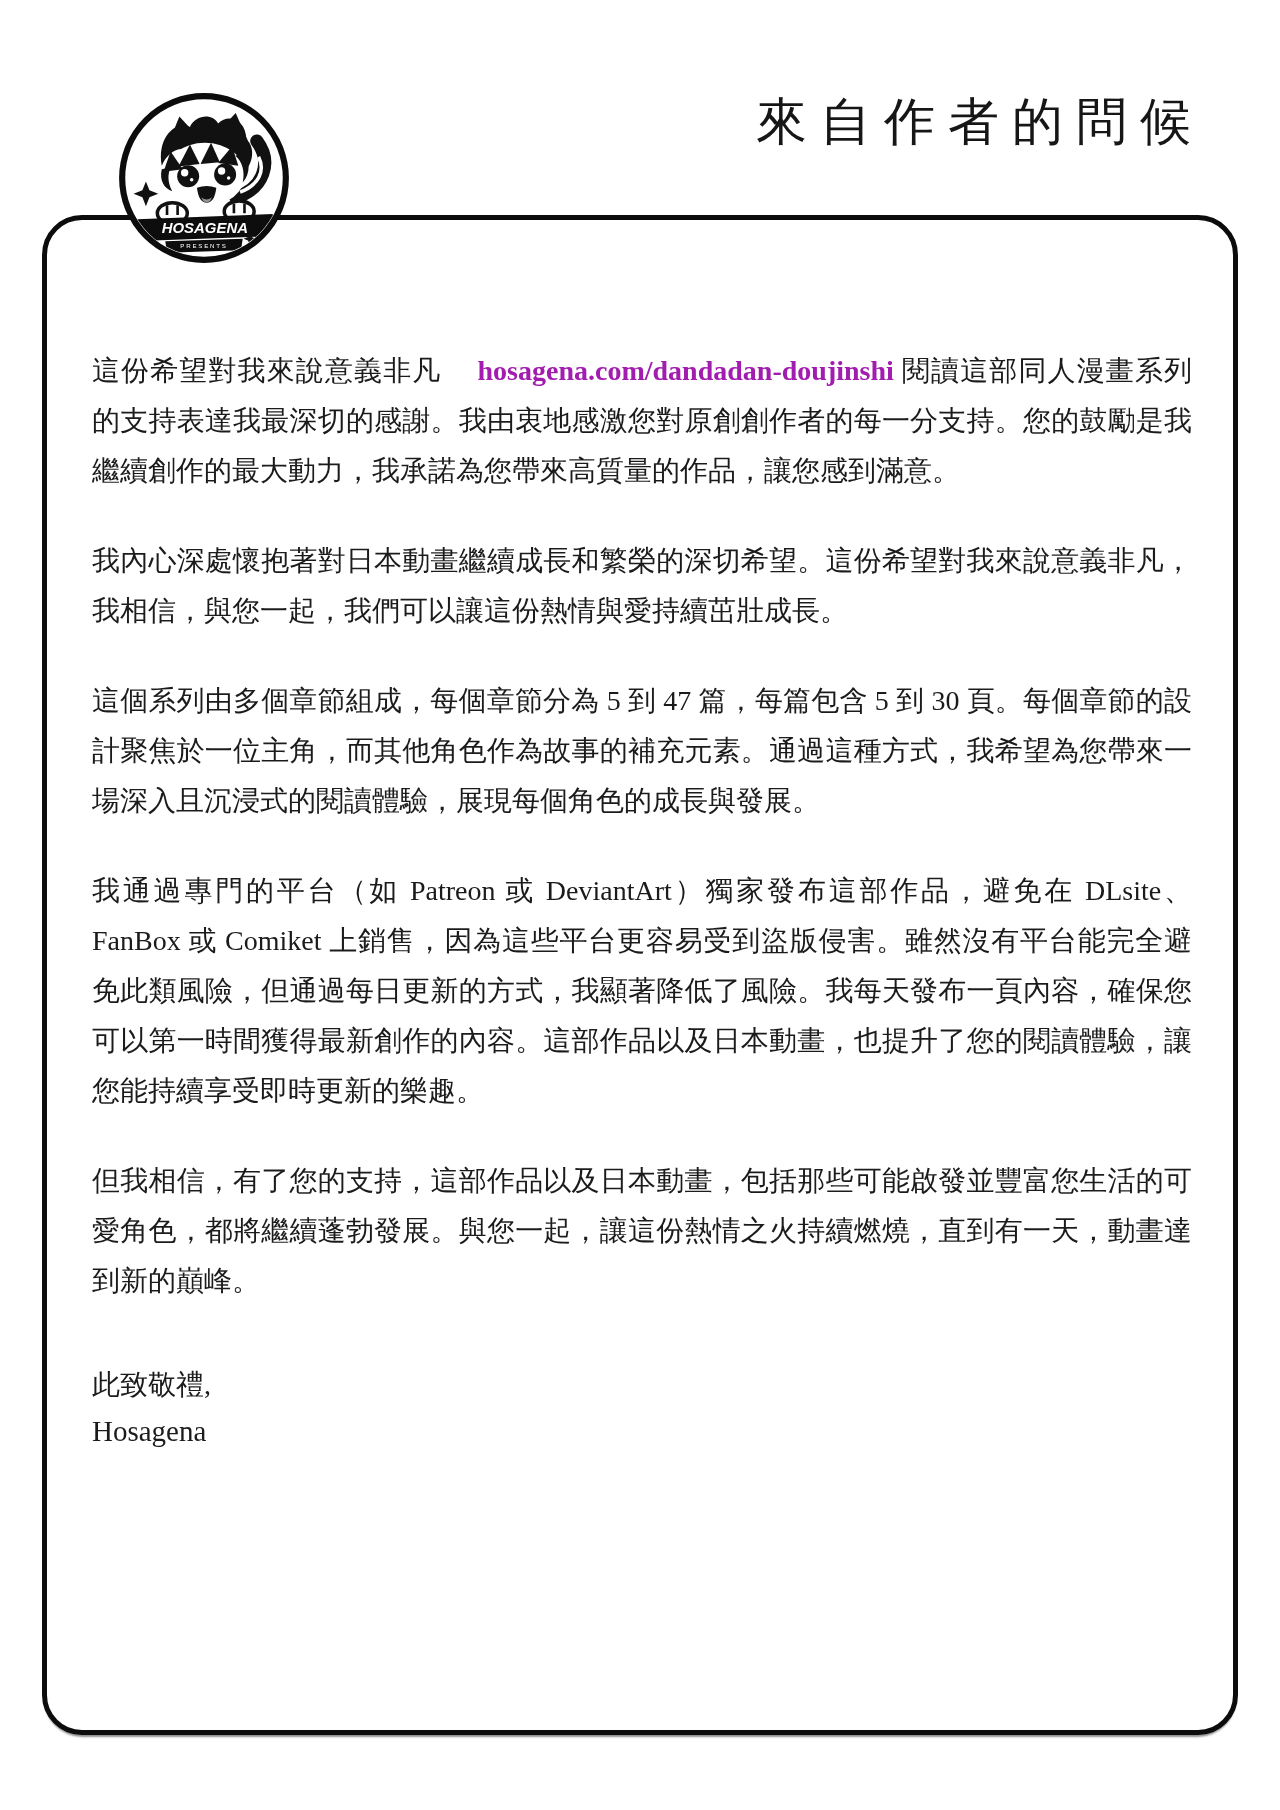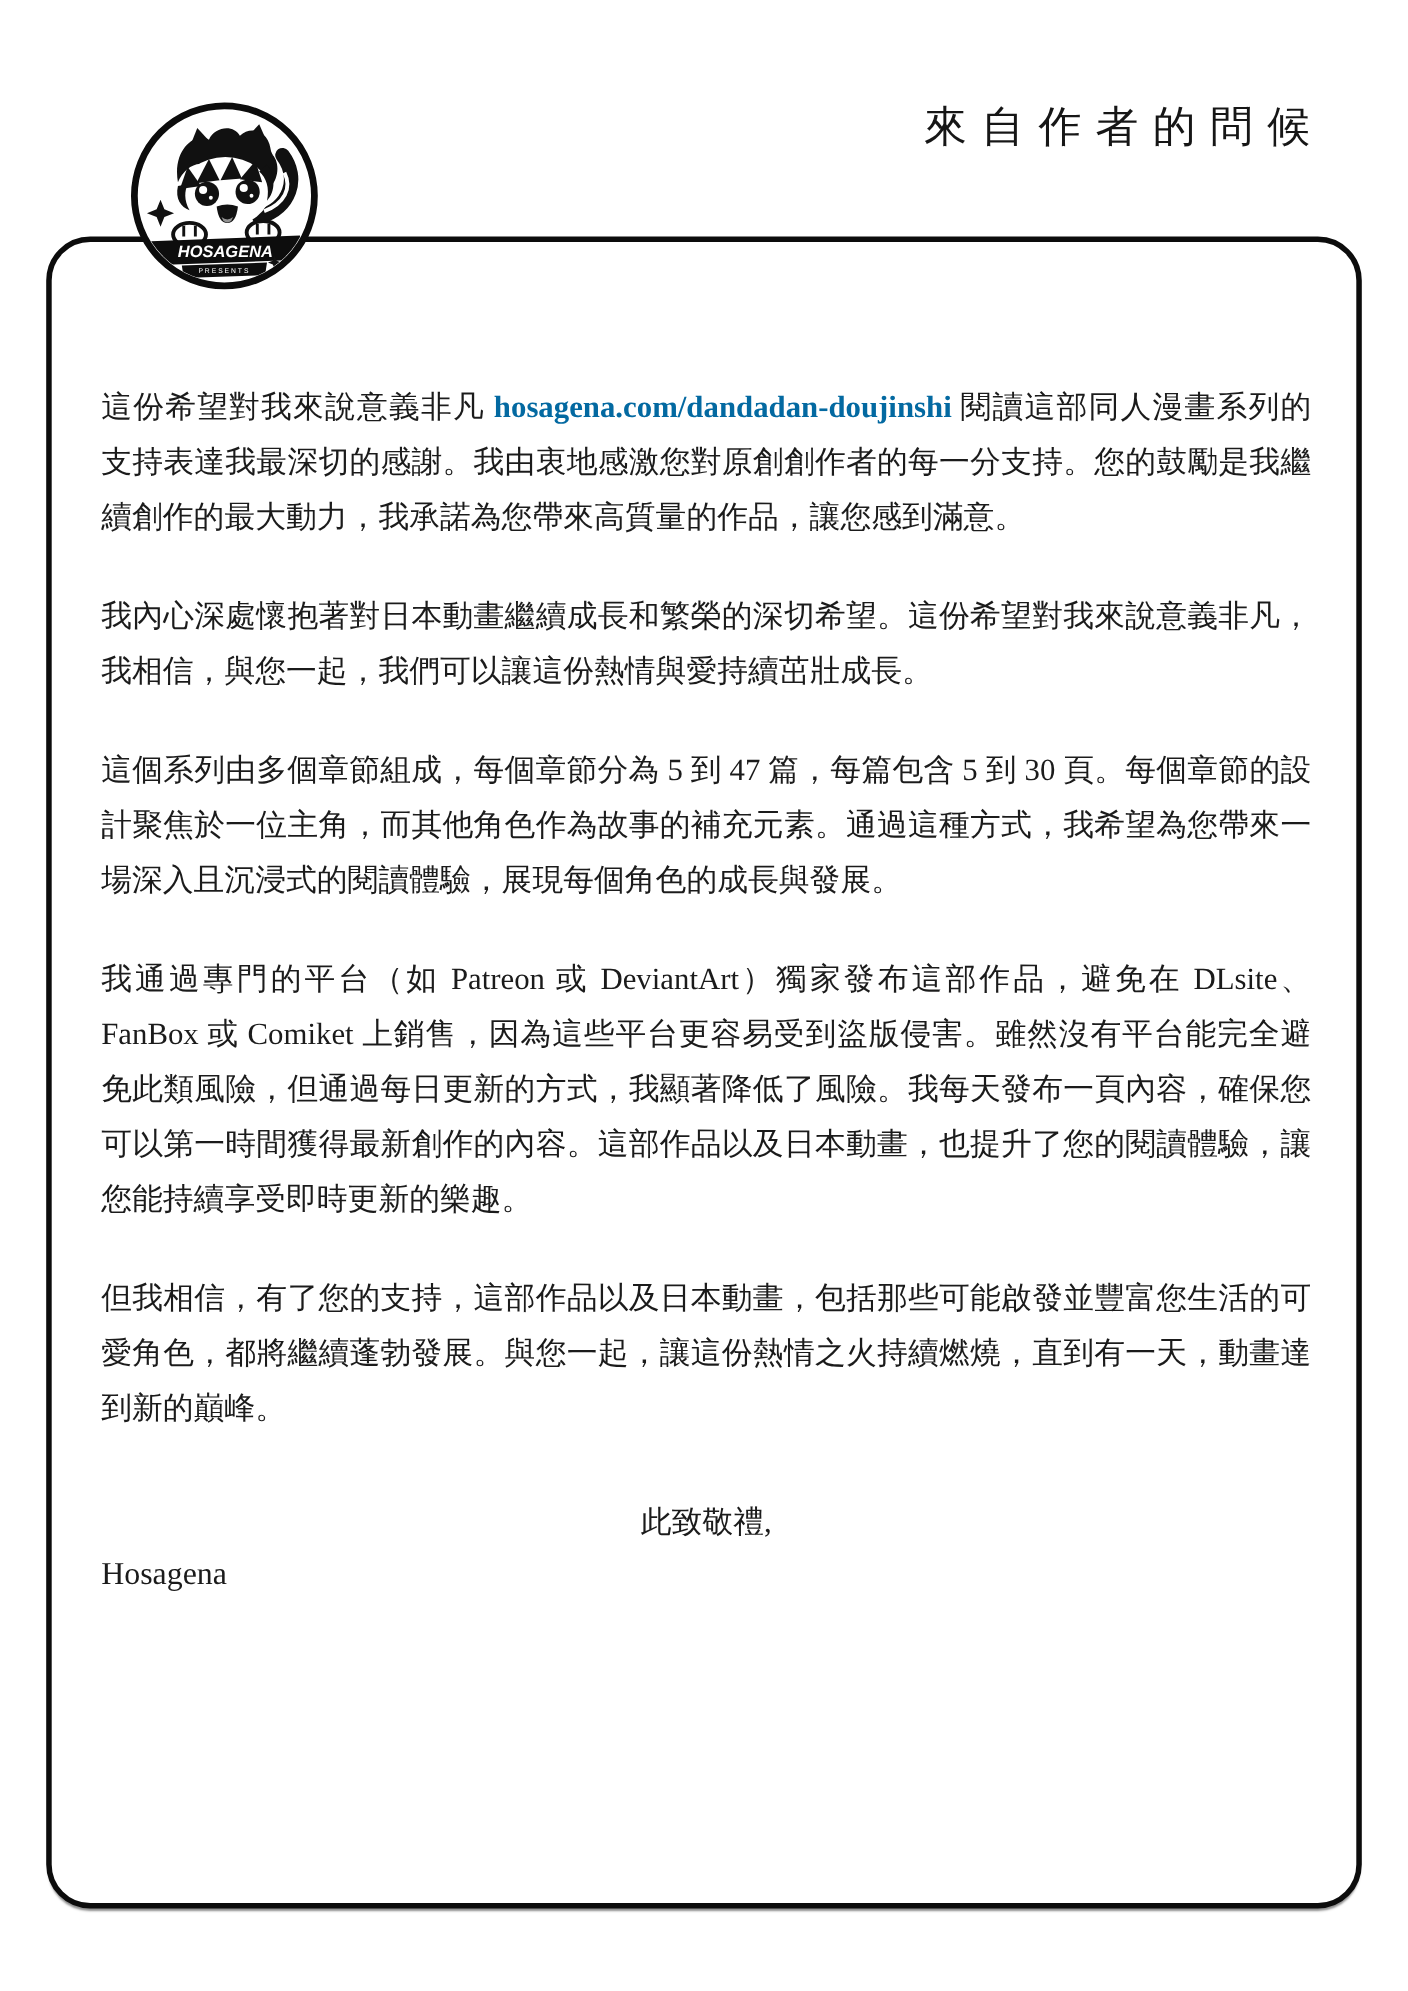--- a/index.html
+++ b/index.html
@@ -20,38 +20,38 @@
 
   
   .logo{
     position:absolute;left:116px;top:90px;width:176px;height:176px;z-index:3;
   }
 
   
   .page-title{
     position:absolute;top:88px;right:76px;z-index:2;
     font-family:"Liberation Sans", sans-serif;
-    font-size:39px;letter-spacing:13px;font-weight:400;color:#161616;
+    font-size:51px;letter-spacing:13px;font-weight:400;color:#161616;
     white-space:nowrap;
   }
 
   
   .letter-text{
     position:absolute;left:92px;top:346px;width:1100px;z-index:2;
     font-size:28px;line-height:50px;color:#1b1b1b;
   }
   .letter-text p{
     margin:0 0 40px 0;text-align:justify;text-justify:inter-character;
   }
   .official-link{
     font-weight:bold;text-decoration:none;color:#c3191b;
     font-family:"Liberation Serif", serif;
   }
   .closing-block{margin-top:55px;line-height:47px;}
-  .closing-line{display:block;text-align:center;}
+  .closing-line{display:block;}
   .signature-line{display:block;font-size:29px;}
 </style>
 </head>
 <body>
 
 <div class="page">
 
   <div class="letter-box"></div>
 
   <svg class="logo" viewBox="0 0 200 200" aria-hidden="true">
@@ -106,21 +106,21 @@
       <path d="M86,198 q30,4 52,-3" stroke="#222" stroke-width="4" fill="none"></path>
 
       <path d="M34,104 l4,10 10,4 -10,4 -4,10 -4,-10 -10,-4 10,-4 Z" fill="#111"></path>
       <path d="M152,162 l2,5 5,2 -5,2 -2,5 -2,-5 -5,-2 5,-2 Z" fill="#111"></path>
     </g>
   </svg>
 
   <div class="page-title">來自作者的問候</div>
 
   <div class="letter-text">
-    <p><span>這份希望對我來說意義非凡 </span><a class="official-link" href="#" style="color: #0369a1;">hosagena.com/dandadan-doujinshi</a><span> 閱讀這部同人漫畫系列的支持表達我最深切的感謝。我由衷地感激您對原創創作者的每一分支持。您的鼓勵是我繼續創作的最大動力，我承諾為您帶來高質量的作品，讓您感到滿意。</span></p>
+    <p><span>這份希望對我來說意義非凡 </span><a class="official-link" href="#" style="color: #a21caf; margin-left: 28px;">hosagena.com/dandadan-doujinshi</a><span> 閱讀這部同人漫畫系列的支持表達我最深切的感謝。我由衷地感激您對原創創作者的每一分支持。您的鼓勵是我繼續創作的最大動力，我承諾為您帶來高質量的作品，讓您感到滿意。</span></p>
 
     <p>我內心深處懷抱著對日本動畫繼續成長和繁榮的深切希望。這份希望對我來說意義非凡，我相信，與您一起，我們可以讓這份熱情與愛持續茁壯成長。</p>
     <p>這個系列由多個章節組成，每個章節分為 5 到 47 篇，每篇包含 5 到 30 頁。每個章節的設計聚焦於一位主角，而其他角色作為故事的補充元素。通過這種方式，我希望為您帶來一場深入且沉浸式的閱讀體驗，展現每個角色的成長與發展。</p>
     <p>我通過專門的平台（如 Patreon 或 DeviantArt）獨家發布這部作品，避免在 DLsite、FanBox 或 Comiket 上銷售，因為這些平台更容易受到盜版侵害。雖然沒有平台能完全避免此類風險，但通過每日更新的方式，我顯著降低了風險。我每天發布一頁內容，確保您可以第一時間獲得最新創作的內容。這部作品以及日本動畫，也提升了您的閱讀體驗，讓您能持續享受即時更新的樂趣。</p>
     <p>但我相信，有了您的支持，這部作品以及日本動畫，包括那些可能啟發並豐富您生活的可愛角色，都將繼續蓬勃發展。與您一起，讓這份熱情之火持續燃燒，直到有一天，動畫達到新的巔峰。</p>
 
     <div class="closing-block">
       <span class="closing-line">此致敬禮,</span>
       <span class="signature-line">Hosagena</span>
     </div>

